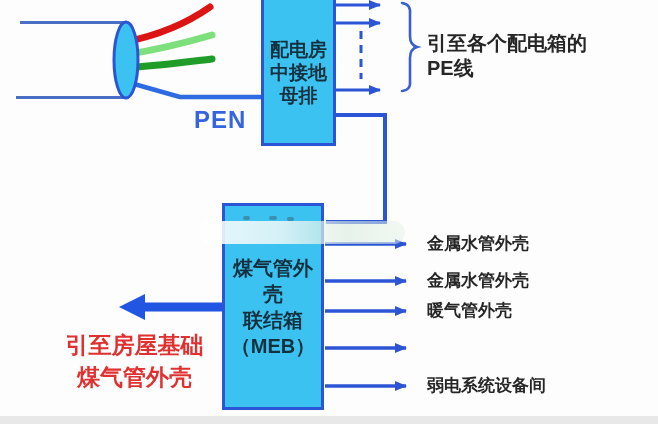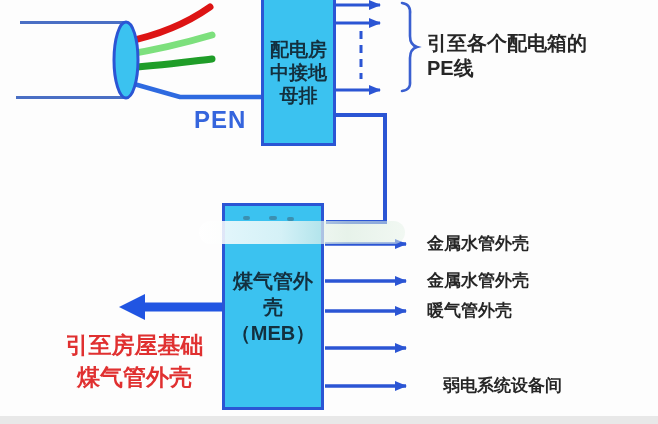--- a/index.html
+++ b/index.html
@@ -75,38 +75,39 @@
   </svg>
 
   <div id="top-box" class="box">
     <span>配电房</span>
     <span>中接地</span>
     <span>母排</span>
   </div>
 
   <div id="meb-box" class="box">
     <span>煤气管外壳</span>
+    <span>联结箱</span>
     <span>（MEB）</span>
   </div>
 
   <div id="watermark"></div>
   <div class="wm-dot" style="left:243px;top:216px;width:7px;height:4px;"></div>
   <div class="wm-dot" style="left:269px;top:216px;width:8px;height:4px;"></div>
   <div class="wm-dot" style="left:287px;top:217px;width:7px;height:4px;"></div>
 
   <div id="pen-label">PEN</div>
 
   <div id="pe-note" class="note">
     <div>引至各个配电箱的</div>
     <div>PE线</div>
   </div>
 
   <div class="conn-label" style="top:234px;">金属水管外壳</div>
   <div class="conn-label" style="top:271px;">金属水管外壳</div>
   <div class="conn-label" style="top:301px;">暖气管外壳</div>
-  <div class="conn-label" style="top:376px;margin-left:16px;">弱电系统设备间</div>
+  <div class="conn-label" style="top:376px;">弱电系统设备间</div>
 
   <div id="ground-note">
     <div>引至房屋基础</div>
     <div>煤气管外壳</div>
   </div>
 
 </div>
 
 </body></html>

